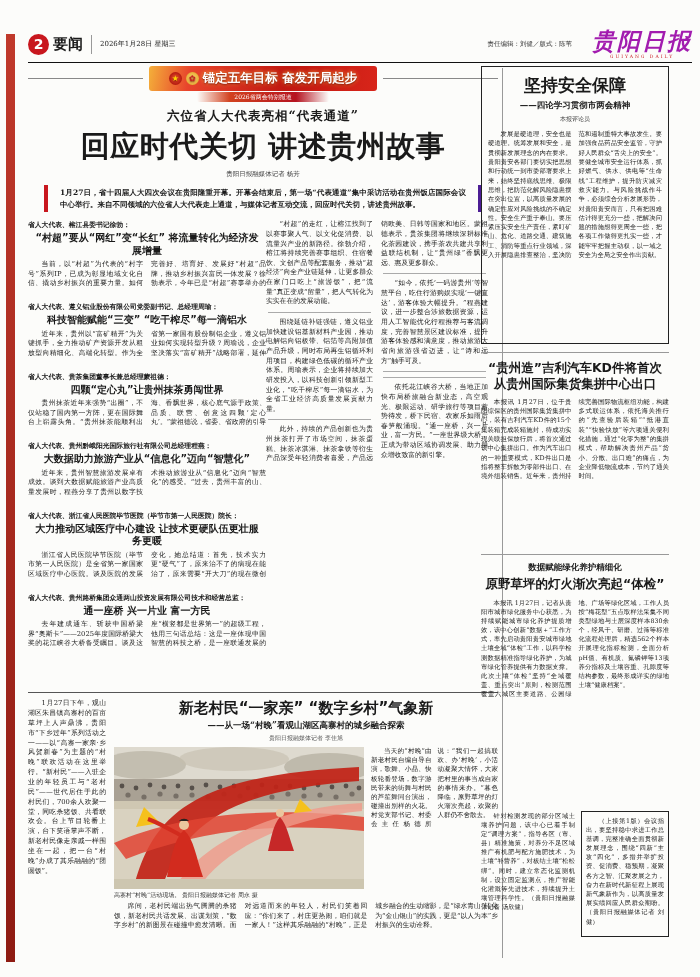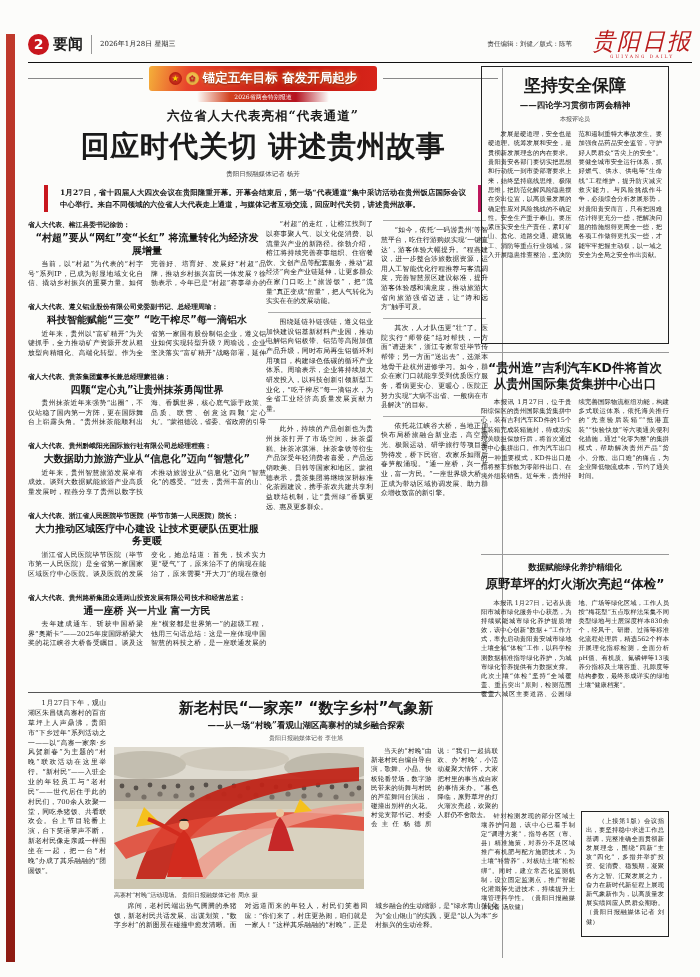--- a/index.html
+++ b/index.html
@@ -13,21 +13,21 @@
   .hleft{display:flex;align-items:center;}
   .pagenum{display:inline-flex;width:21px;height:21px;border-radius:50%;background:#c8171e;
            color:#fff;font-weight:bold;font-size:14px;align-items:center;justify-content:center;
            font-family:"DejaVu Sans",sans-serif;}
   .secname{font-size:15px;font-weight:bold;margin:0 8px 0 4px;padding-right:8px;
            border-right:1px solid #999;font-family:"DejaVu Sans",sans-serif;}
   .hdate{font-size:7px;color:#222;}
   .hright{display:flex;align-items:center;gap:20px;}
   .editors{font-size:6.5px;color:#333;}
   .mastwrap{text-align:center;}
-  .masthead{font-size:23px;color:#b91c1c;font-weight:normal;font-style:italic;
+  .masthead{font-size:23px;color:#a21caf;font-weight:bold;font-style:italic;
             font-family:"Liberation Serif",serif;letter-spacing:2px;line-height:1;}
   .masthead-sub{display:block;font-size:4.5px;color:#c8171e;letter-spacing:2px;margin-top:1px;}
   .hrule{position:absolute;left:28px;right:8px;top:62px;border-top:1.5px solid #111;}
   .vdivider{position:absolute;left:502px;top:68px;height:890px;border-left:0.6px solid #999;}
   
   .main{position:absolute;left:28px;top:66px;width:470px;}
   .banner-row{display:flex;align-items:center;gap:6px;}
   .bline{flex:1;border-top:0.6px solid #888;}
   .banner{width:228px;height:25px;border-radius:3px;display:flex;align-items:center;justify-content:center;gap:4px;
           background:linear-gradient(100deg,#f4b03a 0%,#e8442c 18%,#c01710 60%,#d8251a 100%);
@@ -36,21 +36,21 @@
   .emblem{width:13px;height:13px;border-radius:50%;display:inline-flex;align-items:center;
           justify-content:center;font-size:8px;line-height:1;}
   .emblem.nat{background:radial-gradient(circle,#e53225,#9e0f08);color:#ffd700;}
   .emblem.cppcc{background:radial-gradient(circle,#ffd97a,#d99a1c);color:#c62020;}
   .banner-sub{width:132px;margin:1px auto 0;text-align:center;font-size:6px;color:#fff;height:10px;line-height:10px;border-radius:2px;
           background:linear-gradient(90deg,rgba(232,80,40,0),#d2421f 25%,#b5131f 75%,rgba(232,80,40,0));}
   .kicker{text-align:center;font-size:12.5px;font-weight:bold;margin-top:6px;letter-spacing:1px;}
   .headline{text-align:center;font-size:29px;font-weight:900;margin-top:2px;letter-spacing:0.5px;
             font-family:"DejaVu Sans",sans-serif;}
   .byline{text-align:center;font-size:6.5px;color:#444;margin-top:3px;}
-  .lead{margin:6px 16px 0;padding:2px 12px;border-left:4px solid #c8171e;border-right:4px solid #be185d;
+  .lead{margin:6px 16px 0;padding:2px 12px;border-left:4px solid #c8171e;border-right:4px solid #4c1d95;
         font-size:7.5px;line-height:1.55;text-align:justify;font-weight:bold;}
   .main-body{display:flex;margin-top:8px;height:466px;overflow:hidden;}
   .mb-left{width:238px;}
   .sec{margin-bottom:6px;}
   .sec-label{font-size:6.8px;font-weight:bold;margin-bottom:1px;}
   .sec-head{text-align:center;font-size:10px;font-weight:bold;line-height:1.25;margin:2px 6px 3px;
             font-family:"DejaVu Sans",sans-serif;}
   .sec-body{columns:2;column-gap:8px;font-size:6.8px;line-height:1.4;text-align:justify;
             height:36px;overflow:hidden;text-indent:2em;}
   .mb-right{width:222px;columns:2;column-gap:8px;font-size:6.8px;line-height:1.42;text-align:justify;
@@ -172,21 +172,20 @@
       </div>
       <div class="mb-right">
         <p>“村超”的走红，让榕江找到了以赛事聚人气、以文化促消费、以流量兴产业的新路径。徐勃介绍，榕江将持续完善赛事组织、住宿餐饮、文创产品等配套服务，推动“超经济”向全产业链延伸，让更多群众在家门口吃上“旅游饭”，把“流量”真正变成“留量”，把人气转化为实实在在的发展动能。</p>
           <hr>
         <p>围绕延链补链强链，遵义铝业加快建设铝基新材料产业园，推动电解铝向铝板带、铝箔等高附加值产品升级，同时布局再生铝循环利用项目，构建绿色低碳的循环产业体系。周瑜表示，企业将持续加大研发投入，以科技创新引领新型工业化，“吃干榨尽”每一滴铝水，为全省工业经济高质量发展贡献力量。</p>
           <hr>
         <p>此外，持续的产品创新也为贵州抹茶打开了市场空间，抹茶蛋糕、抹茶冰淇淋、抹茶拿铁等衍生产品深受年轻消费者喜爱，产品远销欧美、日韩等国家和地区。蒙祖德表示，贵茶集团将继续深耕标准化茶园建设，携手茶农共建共享利益联结机制，让“贵州绿”香飘更远、惠及更多群众。</p>
           <hr>
         <p>“如今，依托‘一码游贵州’等智慧平台，吃住行游购娱实现‘一键直达’，游客体验大幅提升。”程燕建议，进一步整合涉旅数据资源，运用人工智能优化行程推荐与客流调度，完善智慧景区建设标准，提升游客体验感和满意度，推动旅游大省向旅游强省迈进，让“诗和远方”触手可及。</p>
           <hr>
-        <p>其次，人才队伍更“壮”了。医院实行“师带徒”结对帮扶，一方面“请进来”，浙江专家常驻毕节传帮带；另一方面“送出去”，选派本地骨干赴杭州进修学习。如今，群众在家门口就能享受到优质医疗服务，看病更安心、更暖心，医院正努力实现“大病不出省、一般病在市县解决”的目标。</p>
           <hr>
         <p>依托花江峡谷大桥，当地正加快布局桥旅融合新业态，高空观光、极限运动、研学旅行等项目蓄势待发，桥下民宿、农家乐如雨后春笋般涌现。“通一座桥，兴一片业，富一方民。”一座世界级大桥，正成为带动区域协调发展、助力群众增收致富的新引擎。</p>
       </div>
     </div>
 
     <div class="feature">
       <div class="f-left">1月27日下午，观山湖区朱昌镇高寨村的百亩草坪上人声鼎沸，贵阳市“下乡过年”系列活动之一——以“高寨一家亲·乡风贺新春”为主题的“村晚”联欢活动在这里举行。“新村民”——入驻企业的年轻员工与“老村民”——世代居住于此的村民们，700余人欢聚一堂，同吃杀猪饭、共看联欢会。台上节目轮番上演，台下笑语掌声不断，新老村民像走亲戚一样围坐在一起，把一台“村晚”办成了其乐融融的“团圆饭”。</div>
       <div class="f-main">
         <div class="f-head">新老村民“一家亲” “数字乡村”气象新</div>
         <div class="f-sub">——从一场“村晚”看观山湖区高寨村的城乡融合探索</div>

